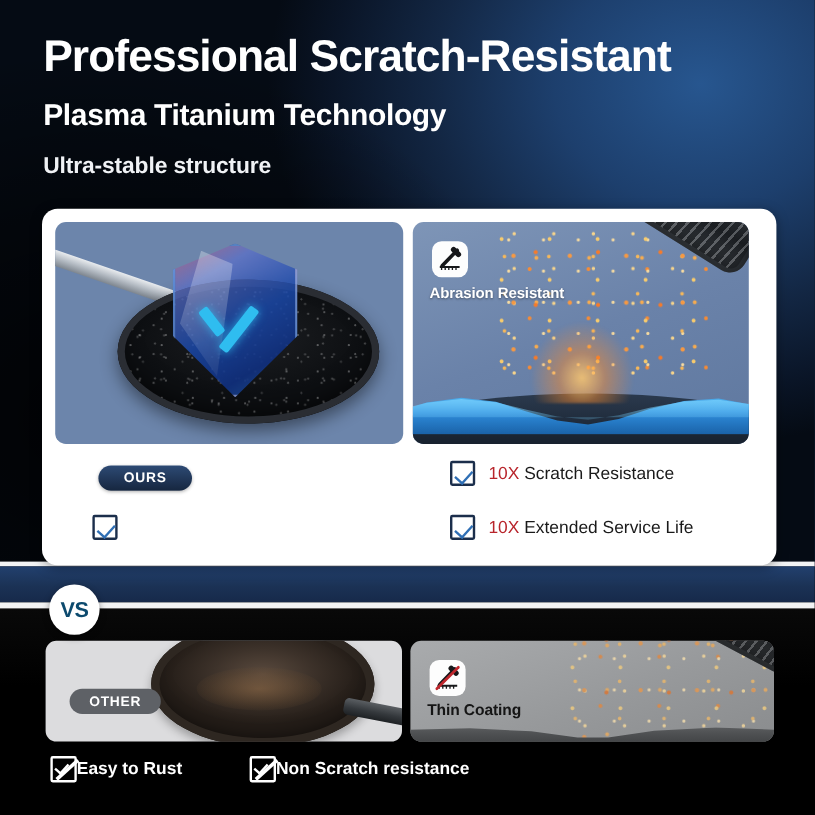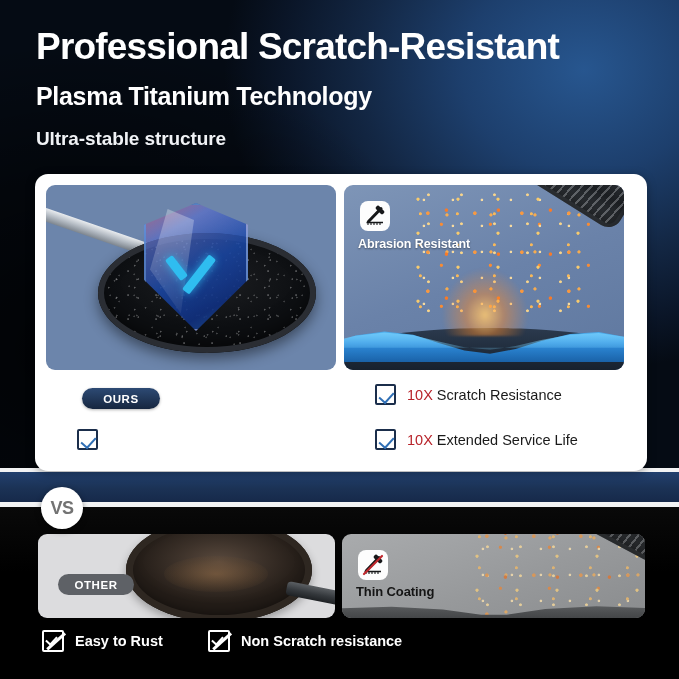--- a/index.html
+++ b/index.html
@@ -222,21 +222,21 @@
     border-width: 0 2.8px 2.8px 0; transform: rotate(42deg);
   }
   .feat-text { font-size: 14.5px; color: #1a1a1a; white-space: nowrap; }
   .feat-text .mult { color: #b8242b; font-weight: normal; }
 
   
   .vs-circle {
     position: absolute; left: 41px; top: 487px; width: 42px; height: 42px;
     background: #ffffff; border-radius: 50%;
     display: flex; align-items: center; justify-content: center;
-    font-size: 18px; font-weight: bold; color: #737373; letter-spacing: -0.5px;
+    font-size: 18px; font-weight: bold; color: #0c4a6e; letter-spacing: -0.5px;
     box-shadow: 0 2px 6px rgba(0,0,0,0.45);
     z-index: 5;
   }
 
   
   .other-left {
     position: absolute; left: 38px; top: 534px; width: 297px; height: 84px;
     background: #dcdcde; border-radius: 9px; overflow: hidden;
   }
   .rusty-pan {
@@ -278,21 +278,21 @@
   }
   .drill-g { filter: saturate(0.7) brightness(0.95); }
   .panel-label-dark {
     position: absolute; left: 14px; top: 50px;
     font-size: 13px; font-weight: bold; color: #151515; letter-spacing: -0.1px;
   }
 
   
   .neg-row { position: absolute; left: 0; top: 630px; width: 679px; height: 40px; }
   .neg {
-    position: absolute; display: flex; align-items: center; gap: 11px;
+    position: absolute; display: flex; align-items: center; 
   }
   .neg-1 { left: 42px; }
   .neg-2 { left: 208px; }
   .neg-3 { left: 455px; }
   .chk-x {
     width: 22px; height: 22px; border: 2.4px solid #ffffff; border-radius: 2px;
     position: relative; flex: 0 0 auto;
   }
   .chk-x .tick {
     position: absolute; left: 4px; top: 2px; width: 7px; height: 11px;

